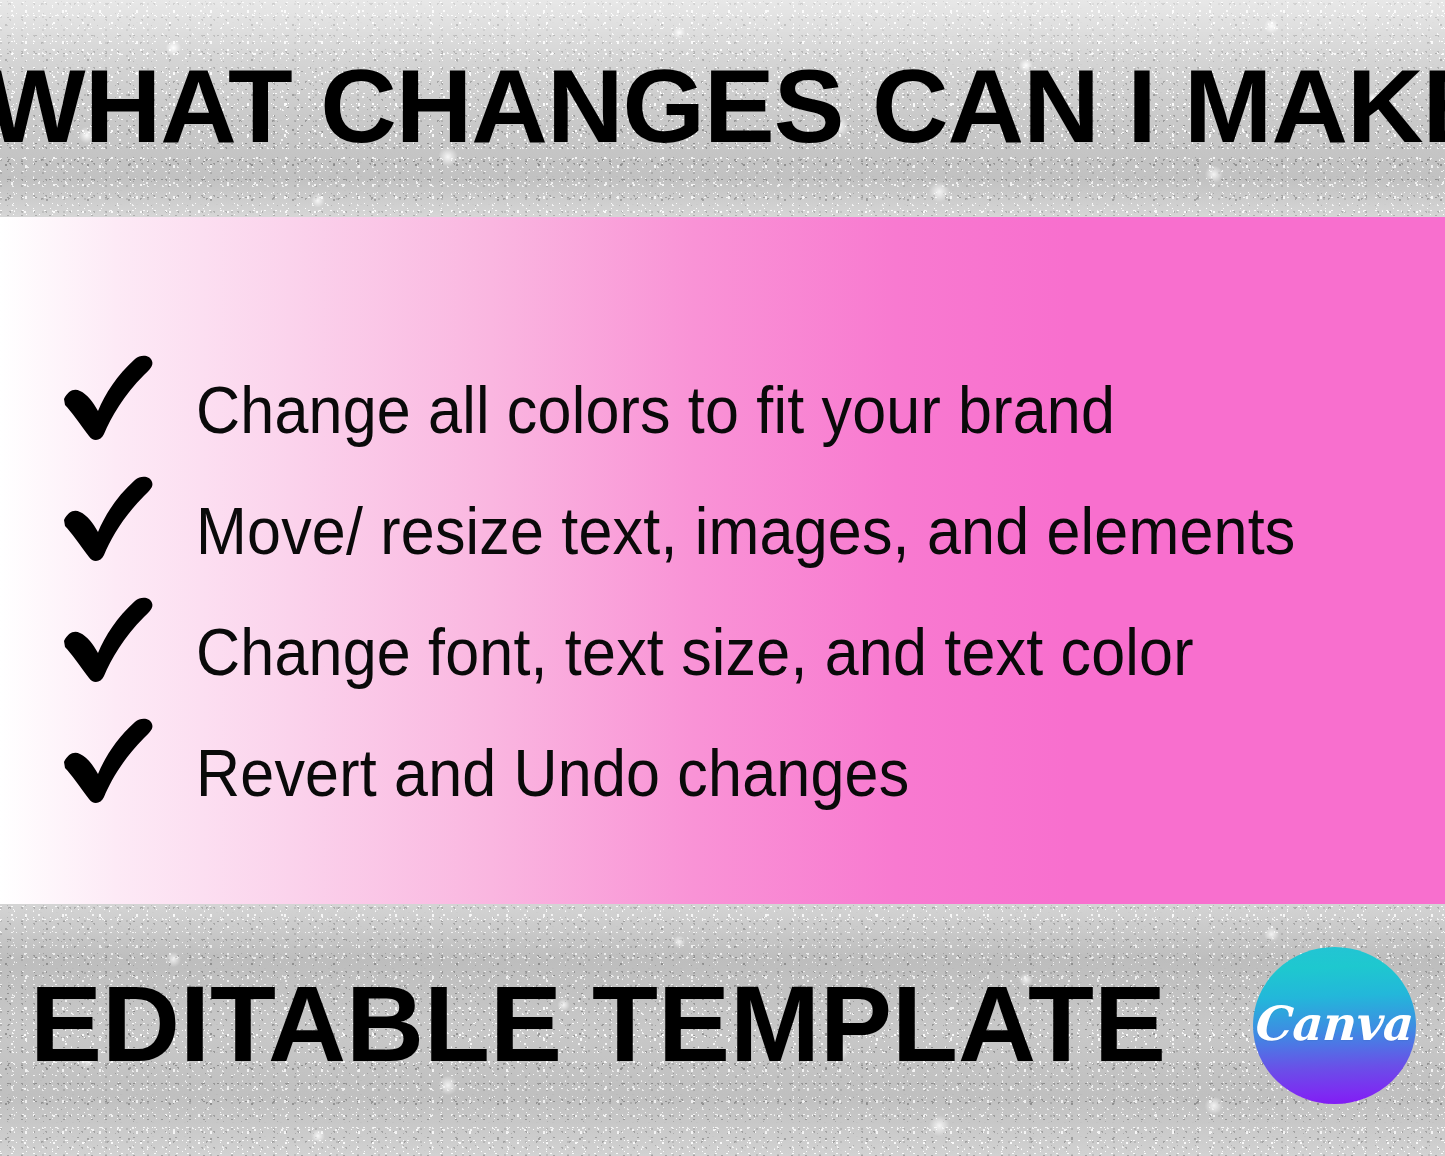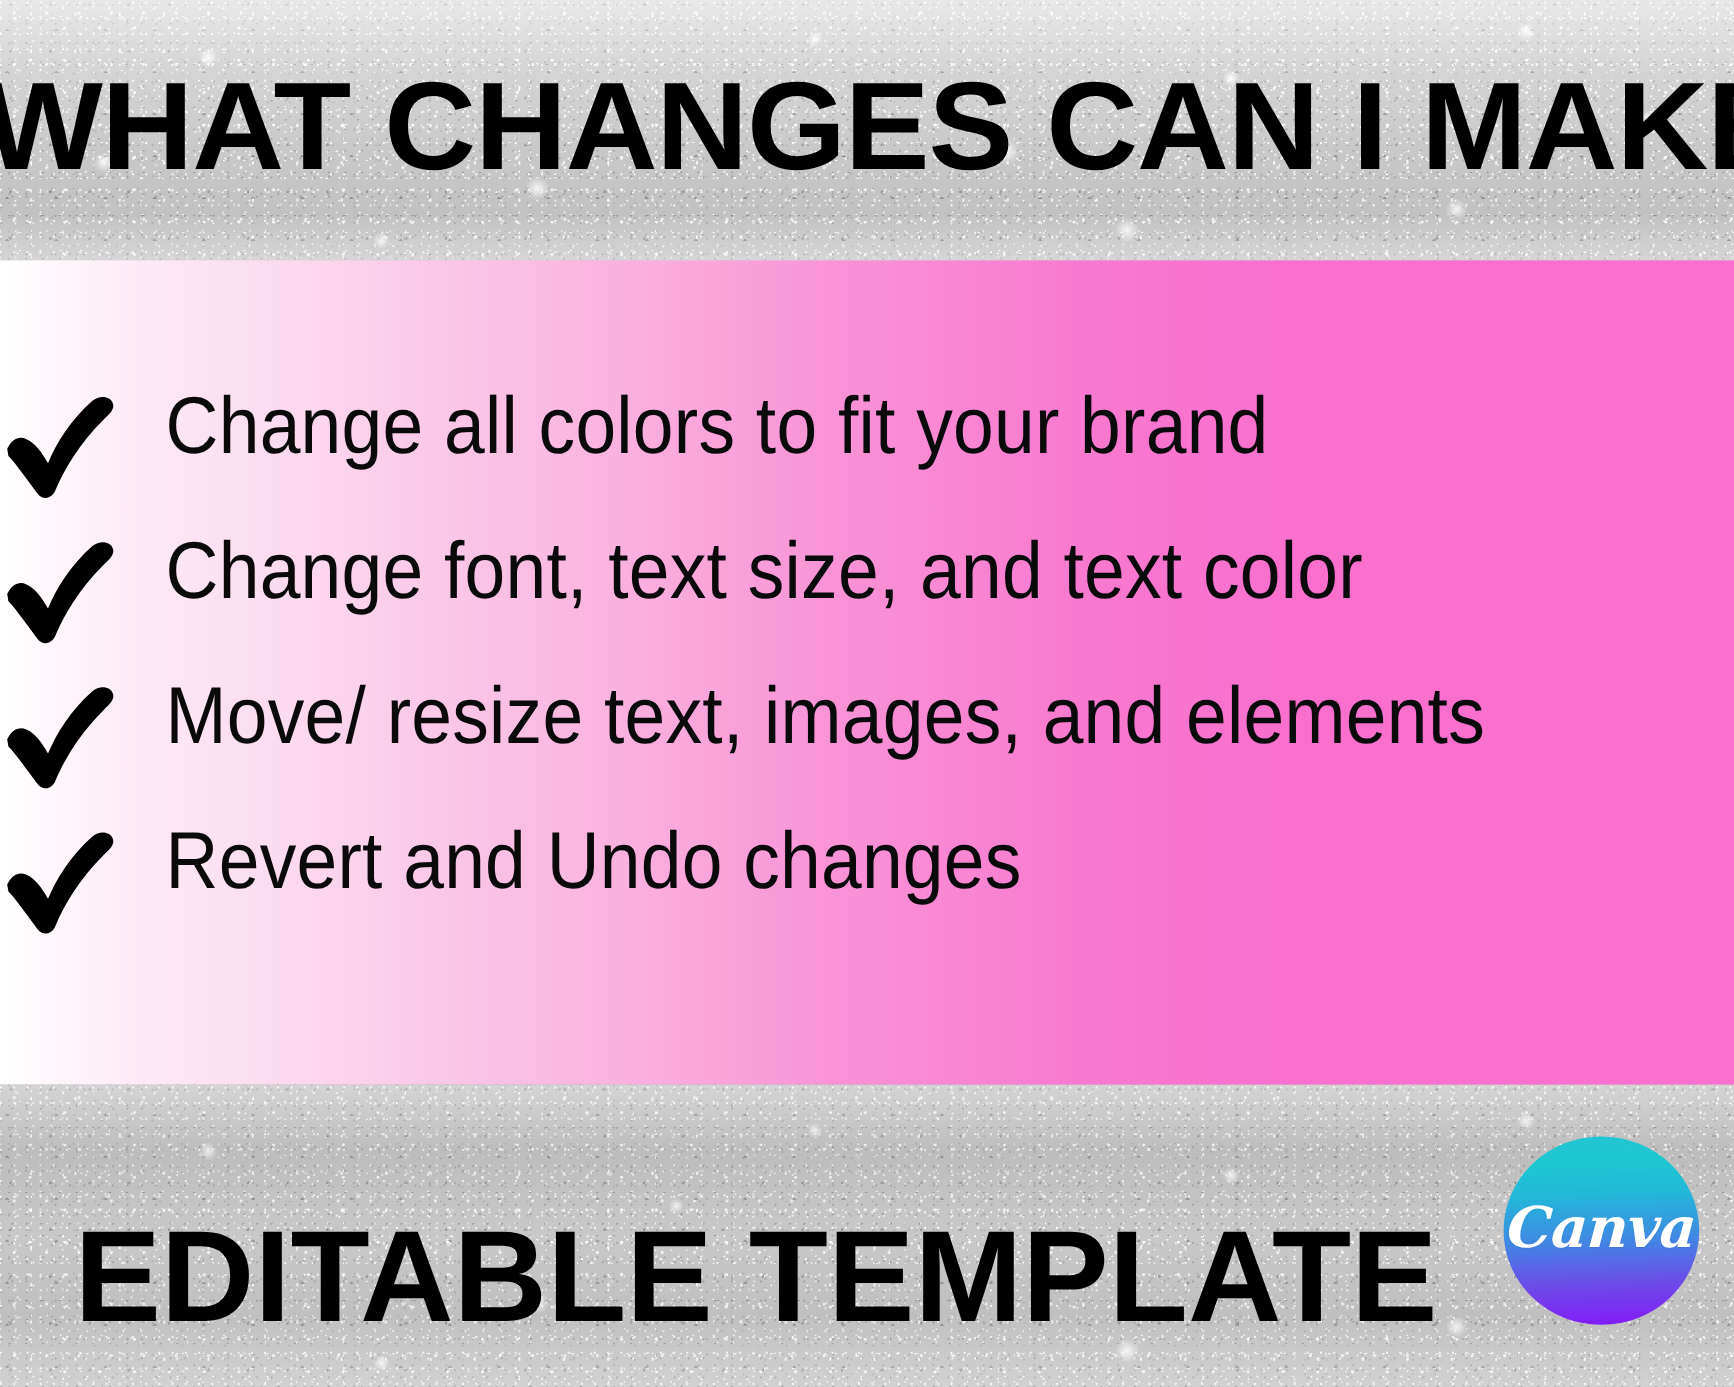--- a/index.html
+++ b/index.html
@@ -131,26 +131,25 @@
     font-size: 104px;
     letter-spacing: -1px;
     transform: scaleX(1.02);
     transform-origin: center;
   }
 
   #footer-text {
     top: 970px;
     left: 30px;
     width: 1200px;
-    text-align: center;
+    text-align: left;
     font-size: 108px;
     letter-spacing: 0px;
     transform: scaleX(1.0);
     transform-origin: left center;
-    margin-top: 40px;
   }
 
   
   #pink-panel {
     position: absolute;
     left: 0;
     top: 217px;
     width: 1445px;
     height: 687px;
     background: linear-gradient(to right,
@@ -172,22 +171,23 @@
     height: 100%;
     display: flex;
     flex-direction: column;
     justify-content: center;
     padding-top: 6px;
     box-sizing: border-box;
   }
 
   .check-row {
     display: flex;
-    align-items: flex-start;
+    align-items: flex-end;
     height: 121px;
+    padding-left: 58px;
   }
 
   .check-mark {
     flex: 0 0 auto;
     width: 100px;
     height: 96px;
     margin-right: 38px;
     display: block;
   }
 
@@ -258,28 +258,28 @@
         <svg class="check-mark" viewBox="0 0 100 96" aria-hidden="true">
           <path d="M6 52 C10 44 16 41 22 44 C29 47 35 55 40 64 C47 47 59 28 77 12 C83 7 92 8 94 14 C96 19 91 23 86 28 C66 48 53 70 46 87 C43 94 35 95 31 89 C22 77 13 64 7 58 Z" fill="#000000"></path>
         </svg>
         <span class="check-label">Change all colors to fit your brand</span>
       </div>
 
       <div class="check-row">
         <svg class="check-mark" viewBox="0 0 100 96" aria-hidden="true">
           <path d="M6 52 C10 44 16 41 22 44 C29 47 35 55 40 64 C47 47 59 28 77 12 C83 7 92 8 94 14 C96 19 91 23 86 28 C66 48 53 70 46 87 C43 94 35 95 31 89 C22 77 13 64 7 58 Z" fill="#000000"></path>
         </svg>
-        <span class="check-label">Change font, text size, and text color</span>
+        <span class="check-label">Move/ resize text, images, and elements</span>
       </div>
 
       <div class="check-row">
         <svg class="check-mark" viewBox="0 0 100 96" aria-hidden="true">
           <path d="M6 52 C10 44 16 41 22 44 C29 47 35 55 40 64 C47 47 59 28 77 12 C83 7 92 8 94 14 C96 19 91 23 86 28 C66 48 53 70 46 87 C43 94 35 95 31 89 C22 77 13 64 7 58 Z" fill="#000000"></path>
         </svg>
-        <span class="check-label">Move/ resize text, images, and elements</span>
+        <span class="check-label">Change font, text size, and text color</span>
       </div>
 
 
       <div class="check-row">
         <svg class="check-mark" viewBox="0 0 100 96" aria-hidden="true">
           <path d="M6 52 C10 44 16 41 22 44 C29 47 35 55 40 64 C47 47 59 28 77 12 C83 7 92 8 94 14 C96 19 91 23 86 28 C66 48 53 70 46 87 C43 94 35 95 31 89 C22 77 13 64 7 58 Z" fill="#000000"></path>
         </svg>
         <span class="check-label">Revert and Undo changes</span>
       </div>
 

